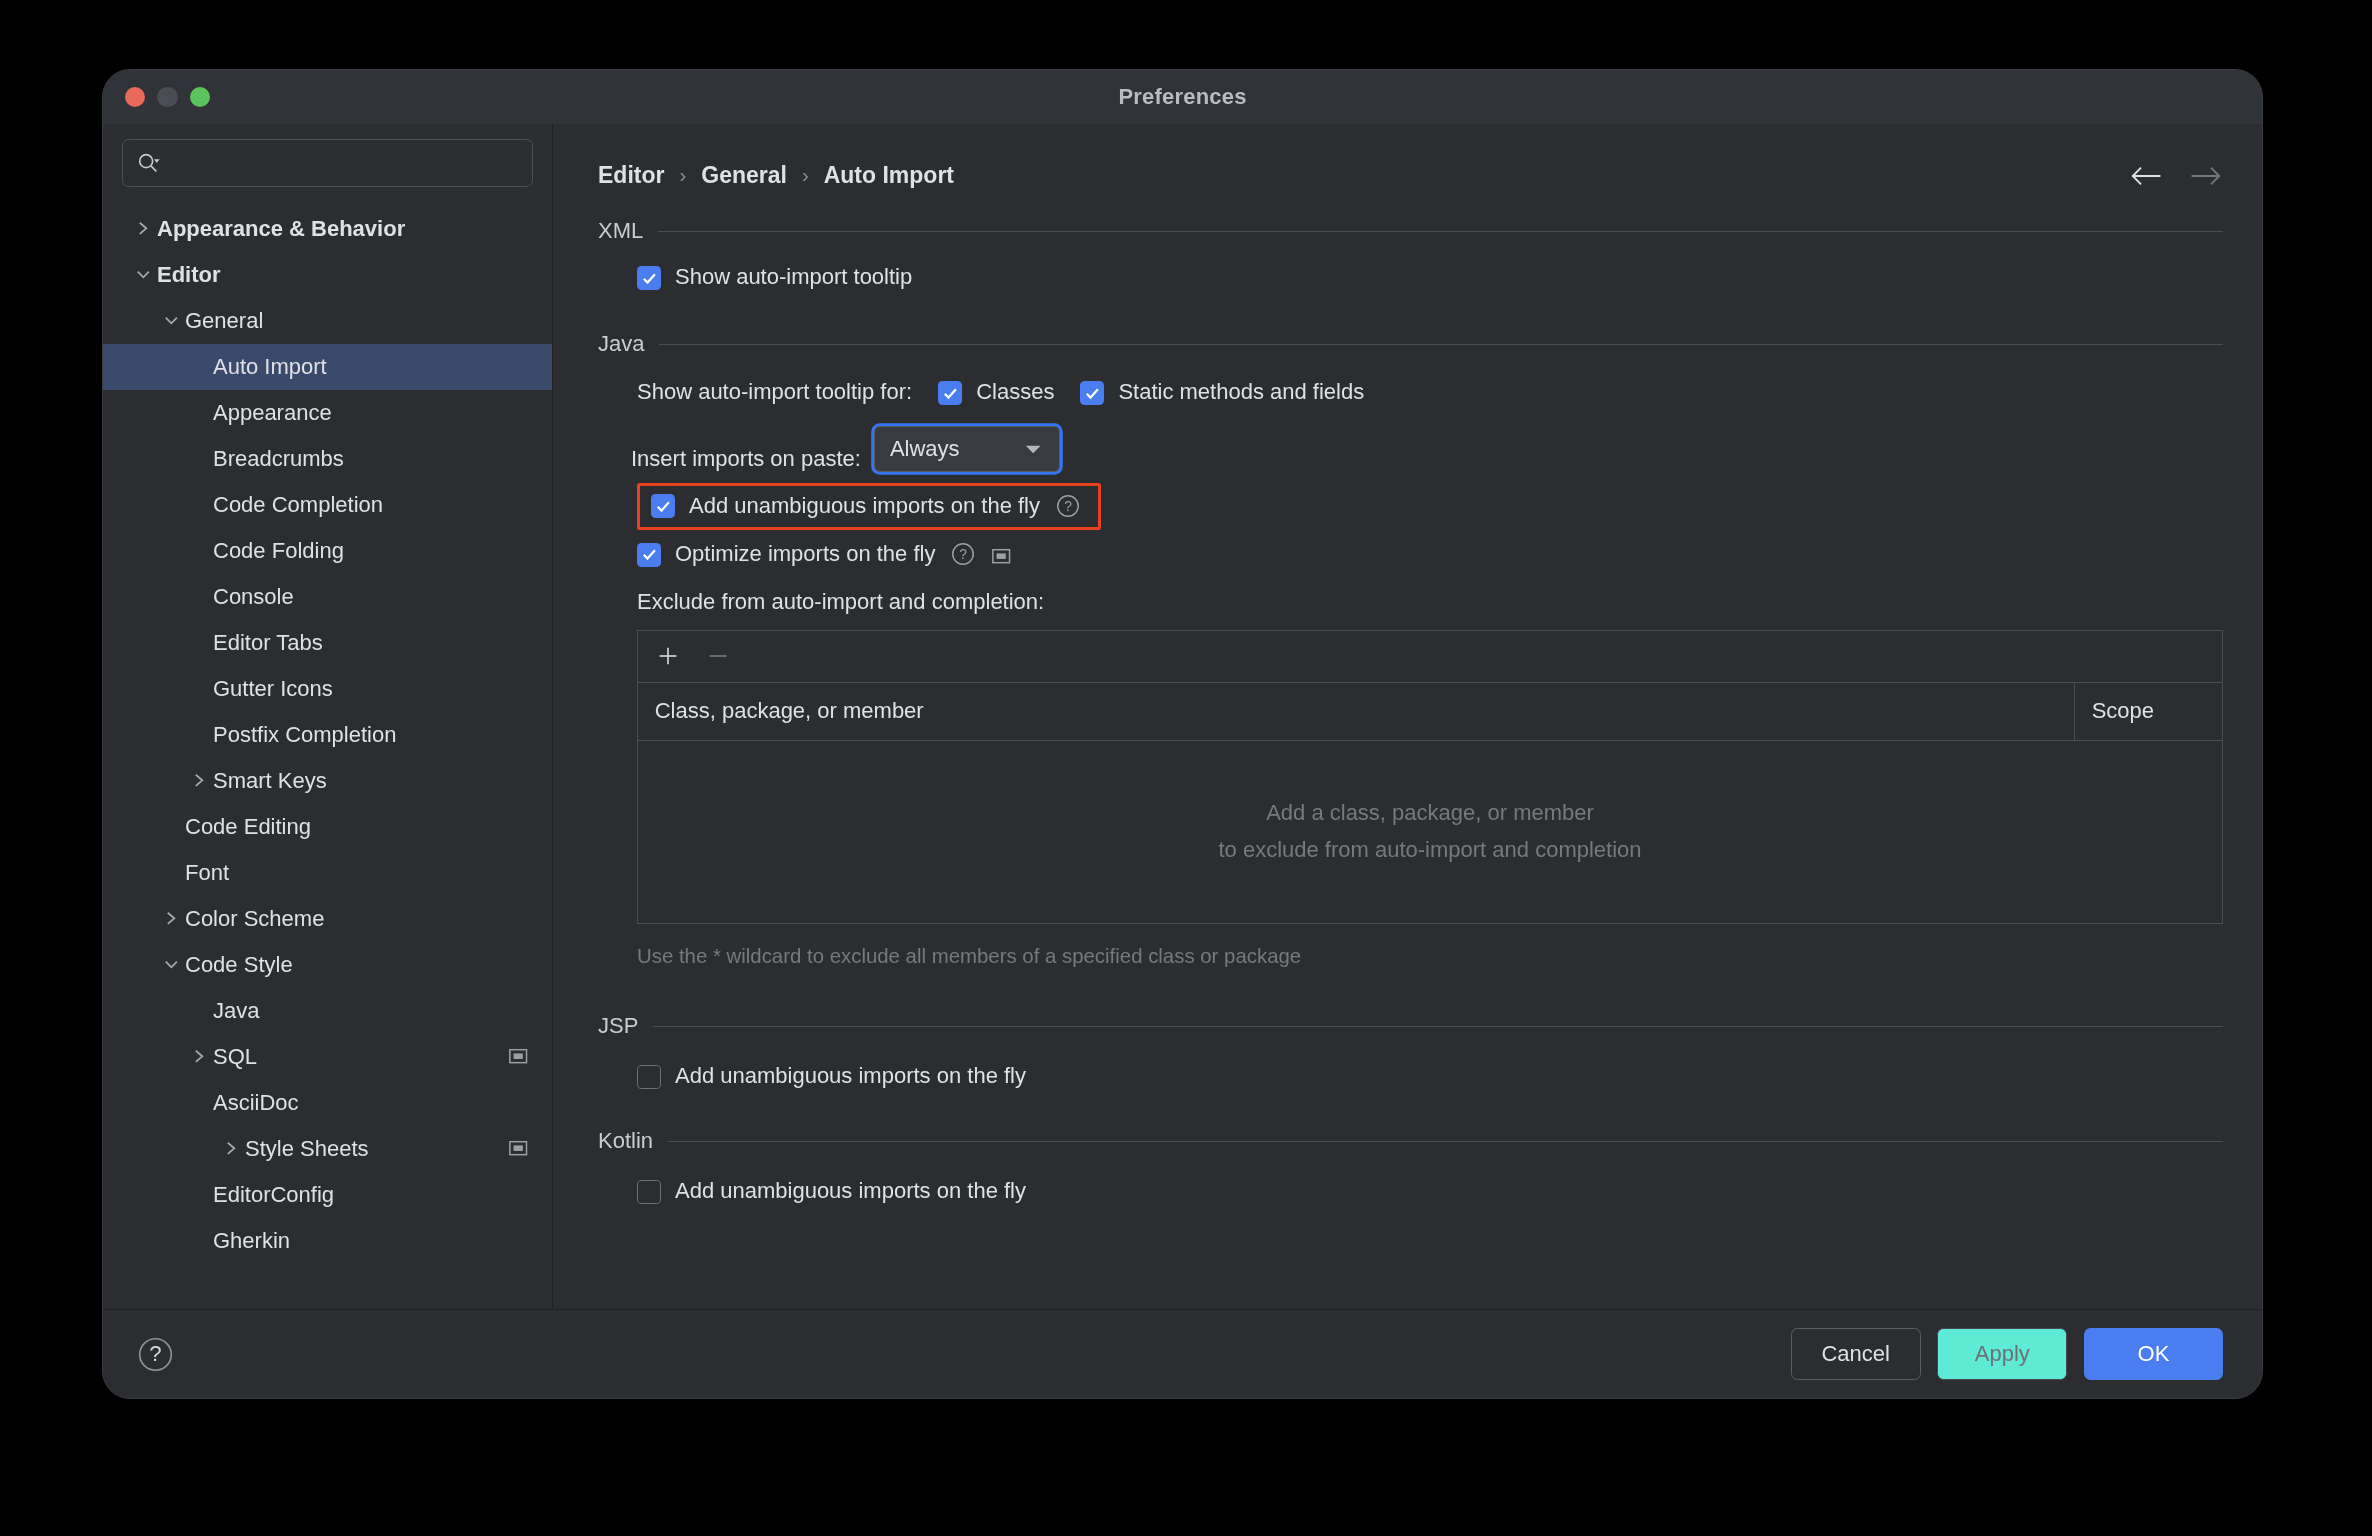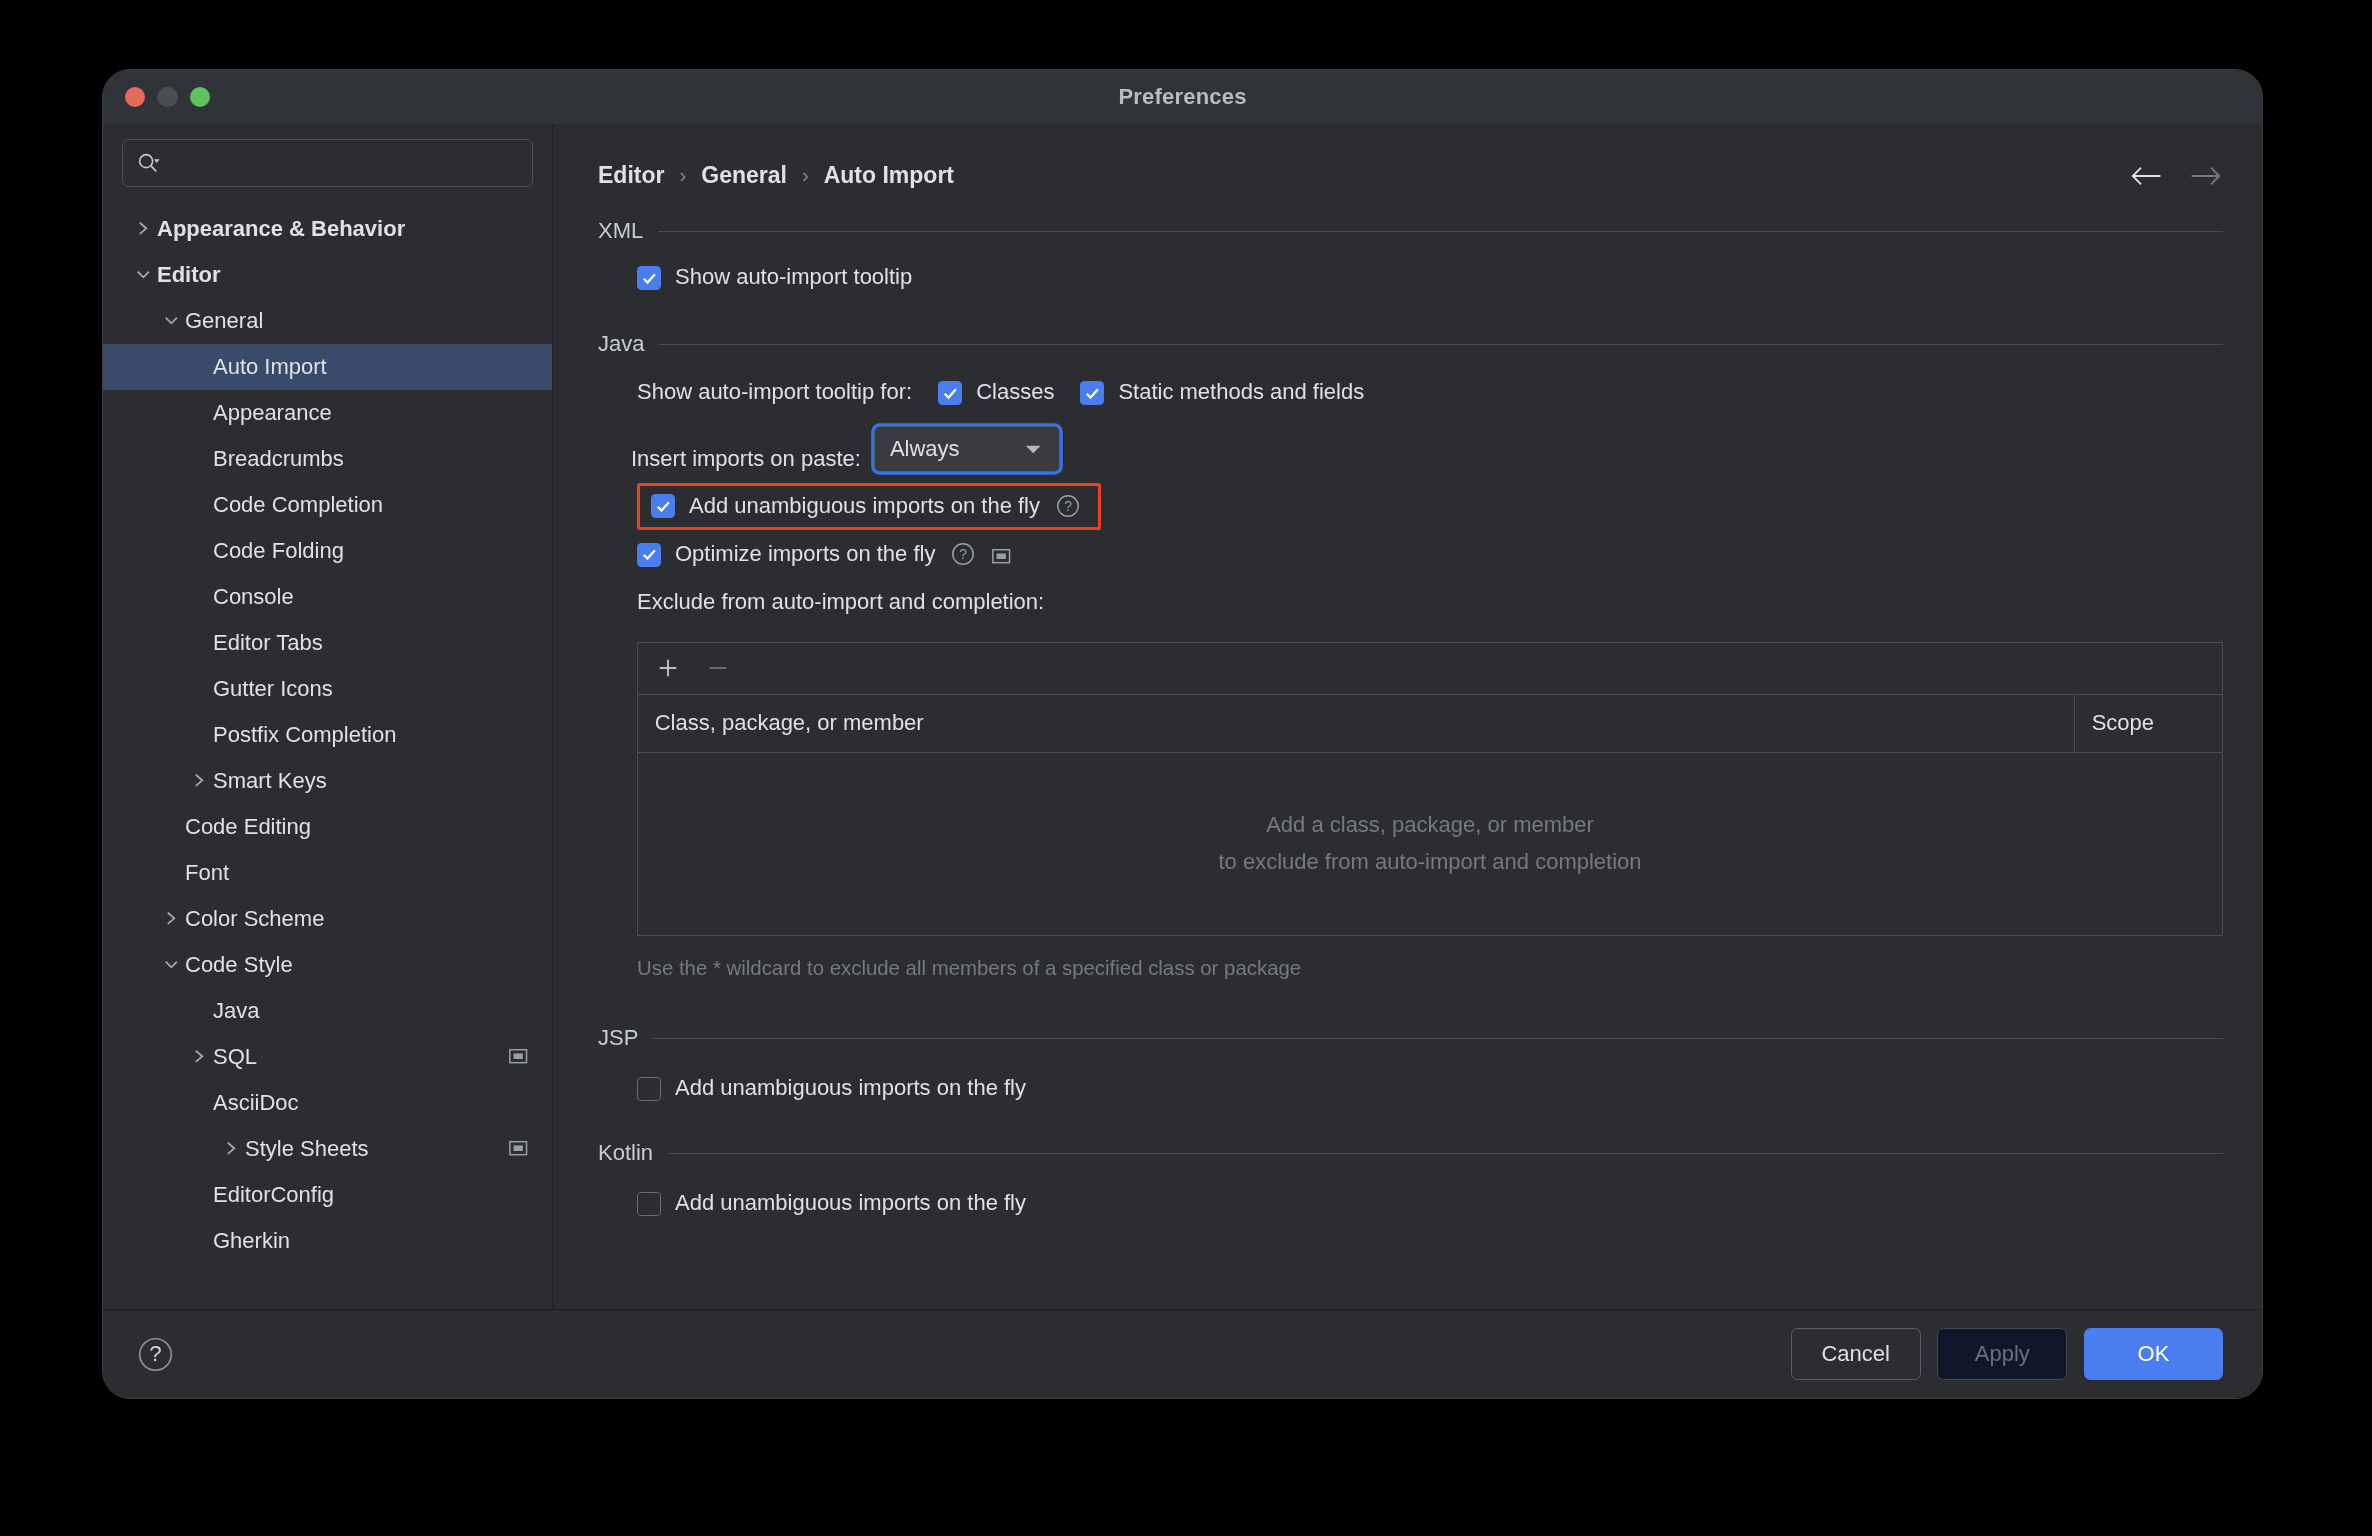--- a/index.html
+++ b/index.html
@@ -187,21 +187,21 @@
     padding: 7.4px 16.7px 7.4px 11px;
     margin-left: 24px;
     display: inline-flex;
     align-items: center;
   }
   .icon-q { margin-left: 15px; display: flex; align-items: center; }
   .icon-badge { margin-left: 15px; display: flex; align-items: center; }
   
   .tbl {
     margin-left: 39px;
-    margin-top: 27px;
+    margin-top: 15px;
     border: 0.9px solid #4a4d52;
     background: #2b2d30;
     width: calc(100% - 39px);
   }
   .tbl-toolbar {
     height: 52px;
     display: flex; align-items: center;
     padding-left: 16.7px;
     gap: 24px;
     border-bottom: 0.9px solid #4a4d52;
@@ -253,21 +253,21 @@
     display: flex; align-items: center; justify-content: center;
     font-size: 22px;
     padding: 0 24px;
   }
   .btn.secondary {
     background: #2b2d30;
     border: 0.9px solid #5a5e63;
     color: #dfe1e5;
   }
   .btn.disabled {
-    background: #0f172a;
+    background: #5eead4;
     border: 0.9px solid #46494e;
     color: #6d7176;
   }
   .btn.primary {
     background: #4a7df0;
     color: #ffffff;
     min-width: 139px;
   }
 </style>
 </head>

